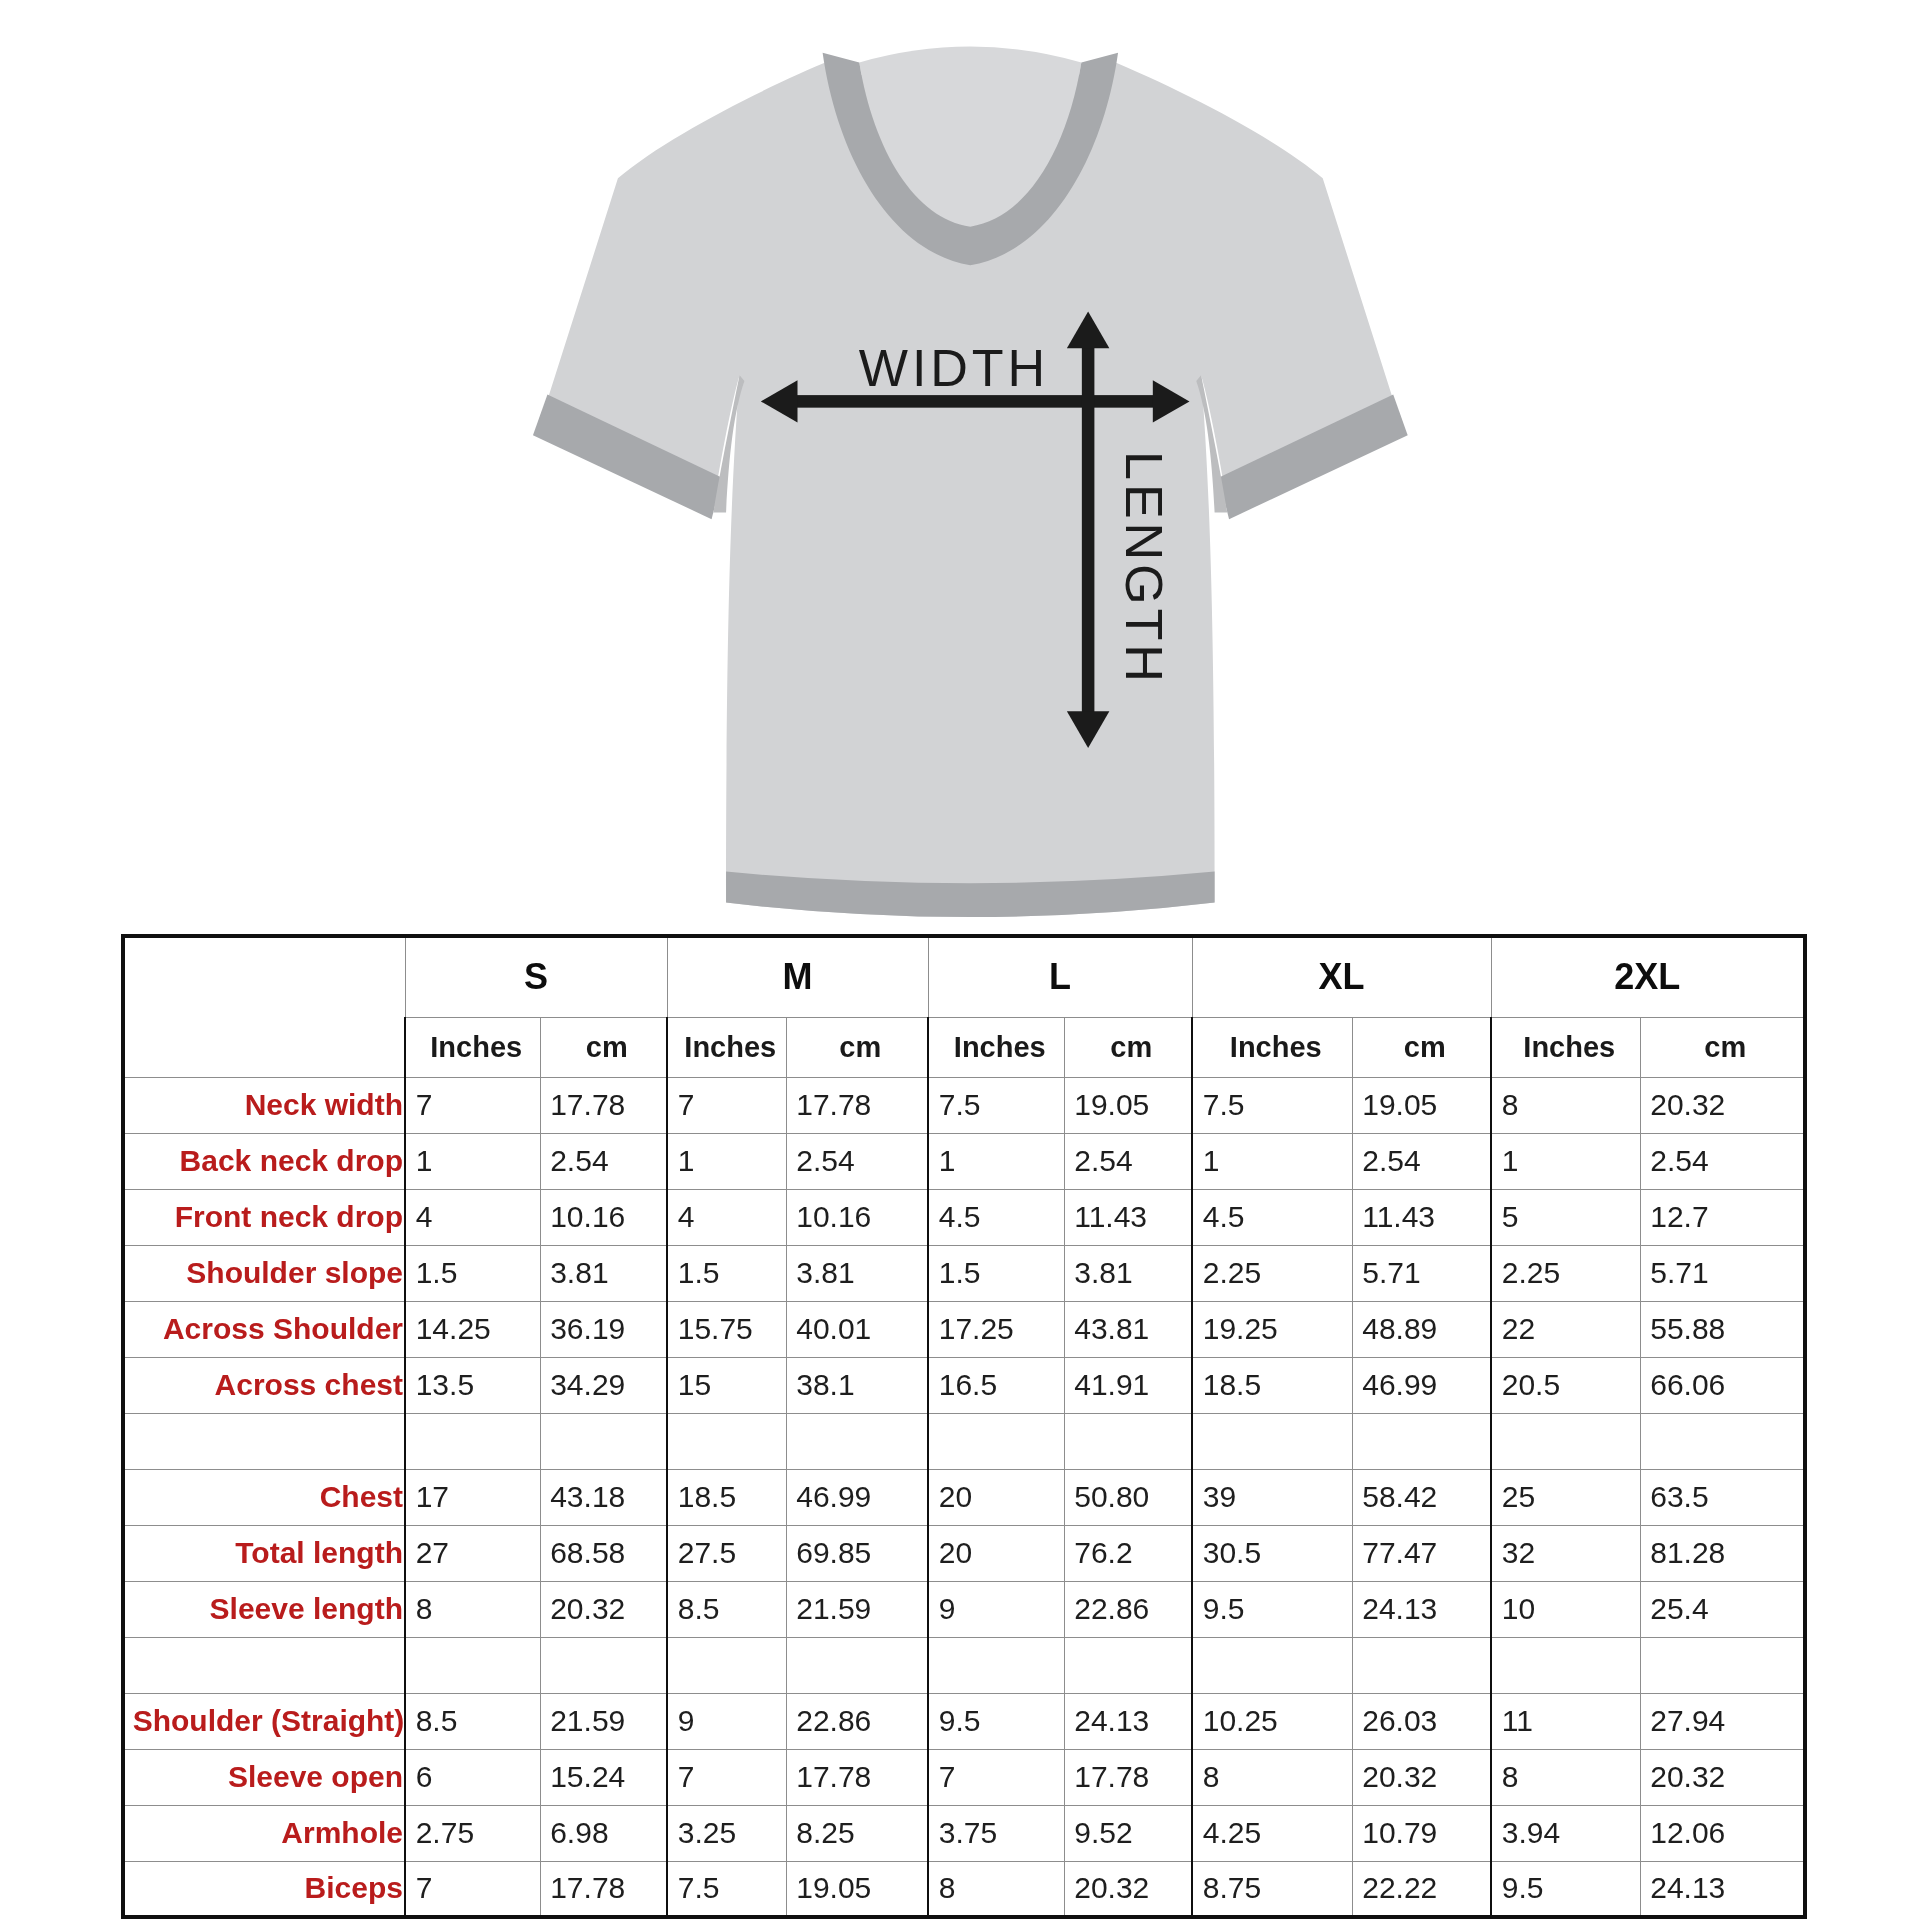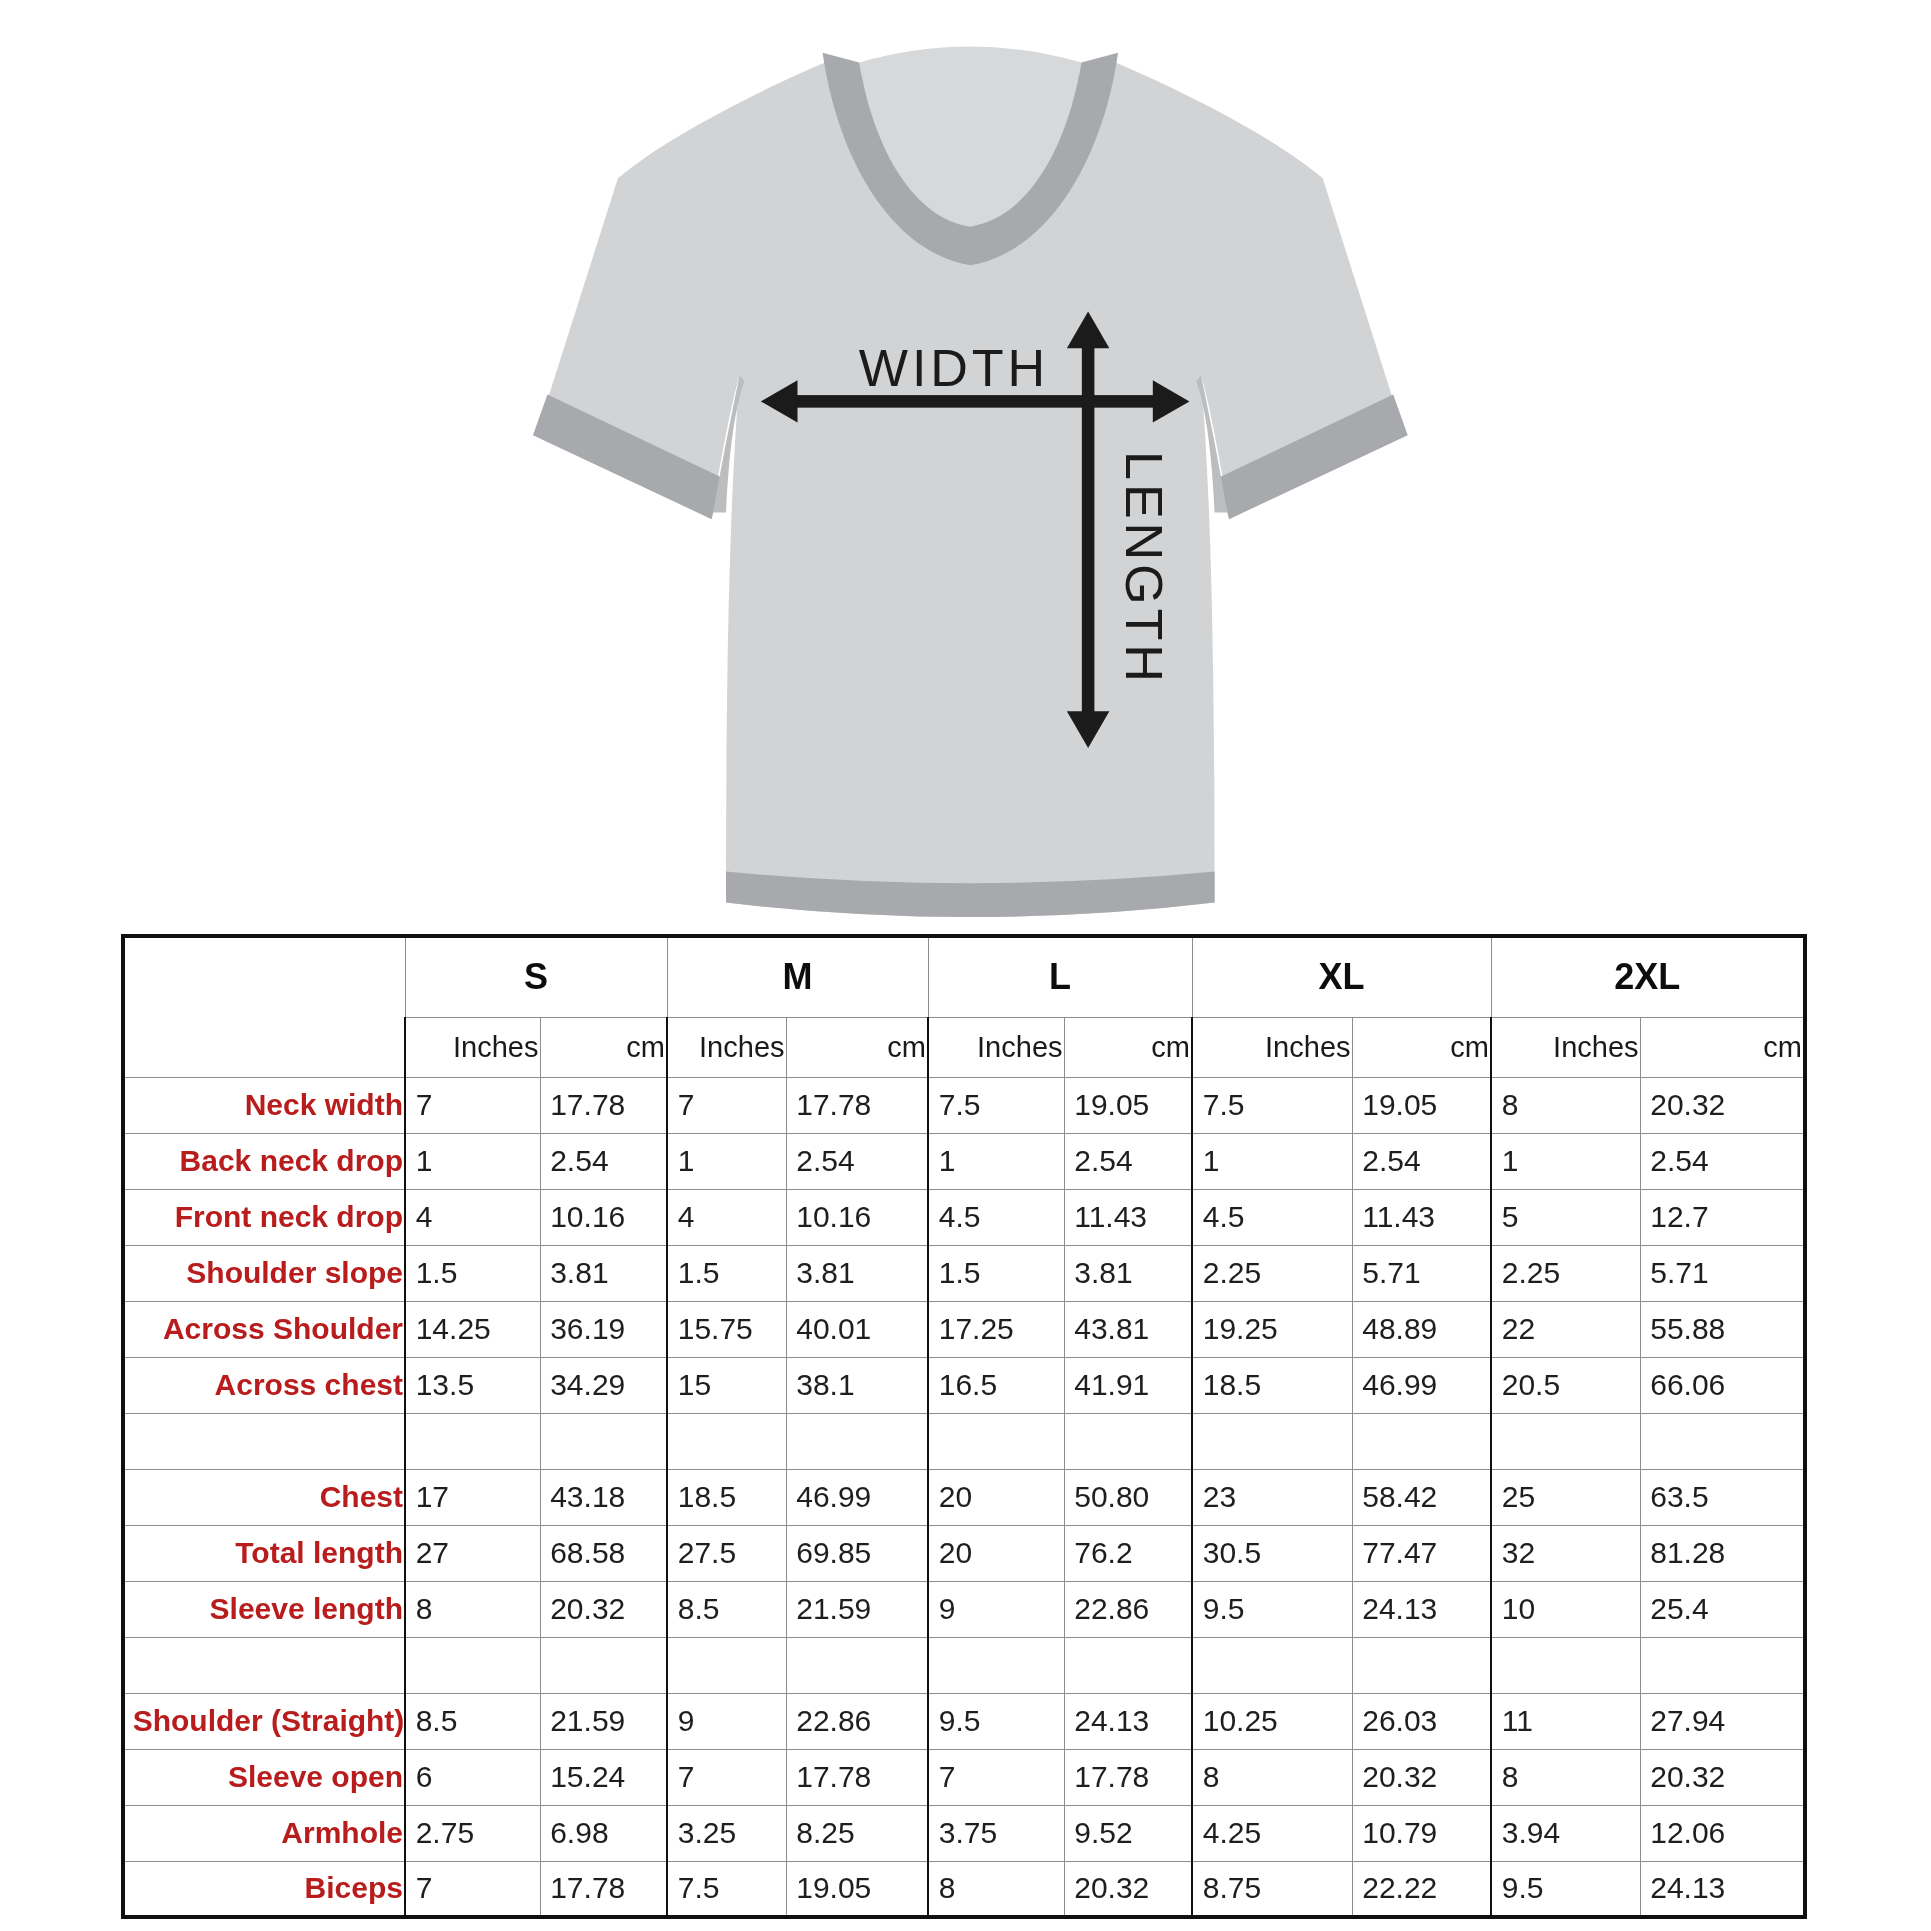--- a/index.html
+++ b/index.html
@@ -34,22 +34,22 @@
     font-size:36px; font-weight:700; color:#0d0d0d;
     text-align:center;
     border-bottom:4.8px solid #0f0f0f;
     border-left:2.9px solid #0f0f0f;
   }
   th.corner{
     border-right:2.9px solid #0f0f0f;
     border-bottom:1.9px solid #8d8d8d;
   }
   td.unit{
-    font-size:29px; font-weight:400; color:#1a1a1a;
-    text-align:right; padding-left:8px;
+    font-size:29px; font-weight:700; color:#1a1a1a;
+    text-align:center; padding-left:8px;
   }
   td.rowlabel{
     font-size:30px; font-weight:700; color:#b91c1c;
     text-align:right; padding-left:7.7px;
   }
   td.val{
     font-size:30px; font-weight:400; color:#1e1e1e;
     text-align:left; padding-left:9.7px;
   }
   .group-start{ border-left:2.9px solid #0f0f0f !important; }
@@ -252,21 +252,21 @@
           <td class="val"></td>
         </tr>
         <tr>
           <td class="rowlabel">Chest</td>
           <td class="val group-start">17</td>
           <td class="val">43.18</td>
           <td class="val group-start">18.5</td>
           <td class="val">46.99</td>
           <td class="val group-start">20</td>
           <td class="val">50.80</td>
-          <td class="val group-start">23</td>
+          <td class="val group-start">39</td>
           <td class="val">58.42</td>
           <td class="val group-start">25</td>
           <td class="val">63.5</td>
         </tr>
         <tr>
           <td class="rowlabel">Total length</td>
           <td class="val group-start">27</td>
           <td class="val">68.58</td>
           <td class="val group-start">27.5</td>
           <td class="val">69.85</td>

